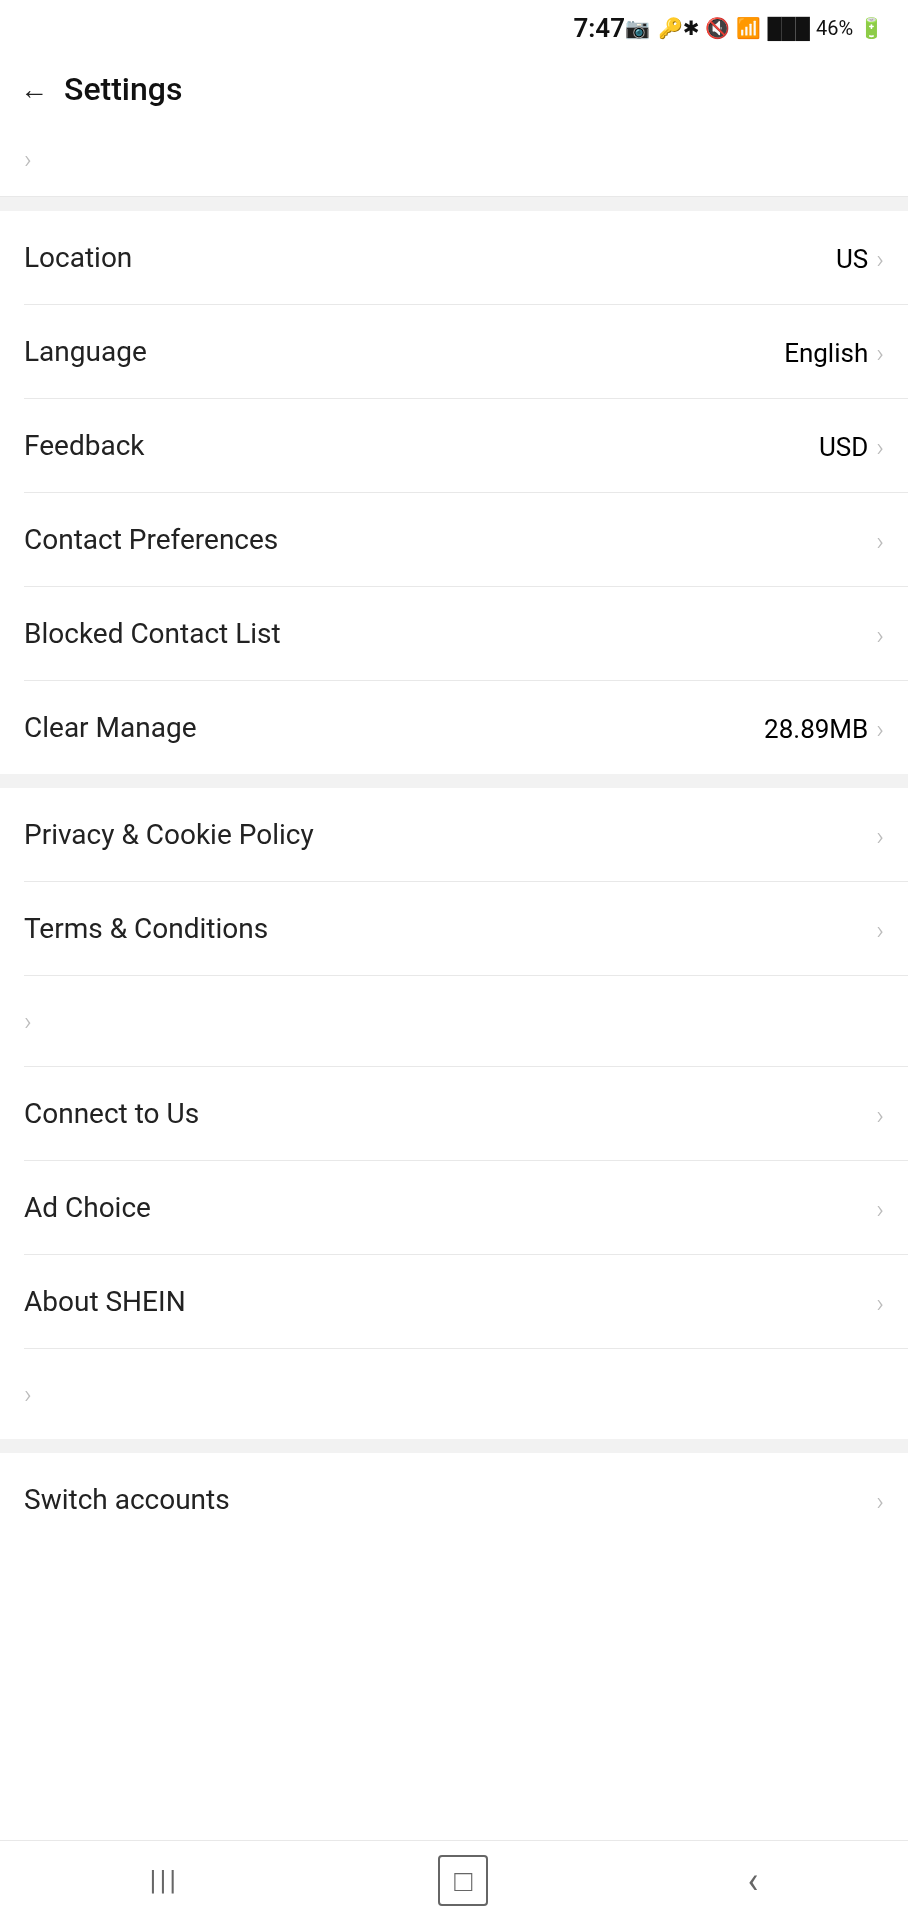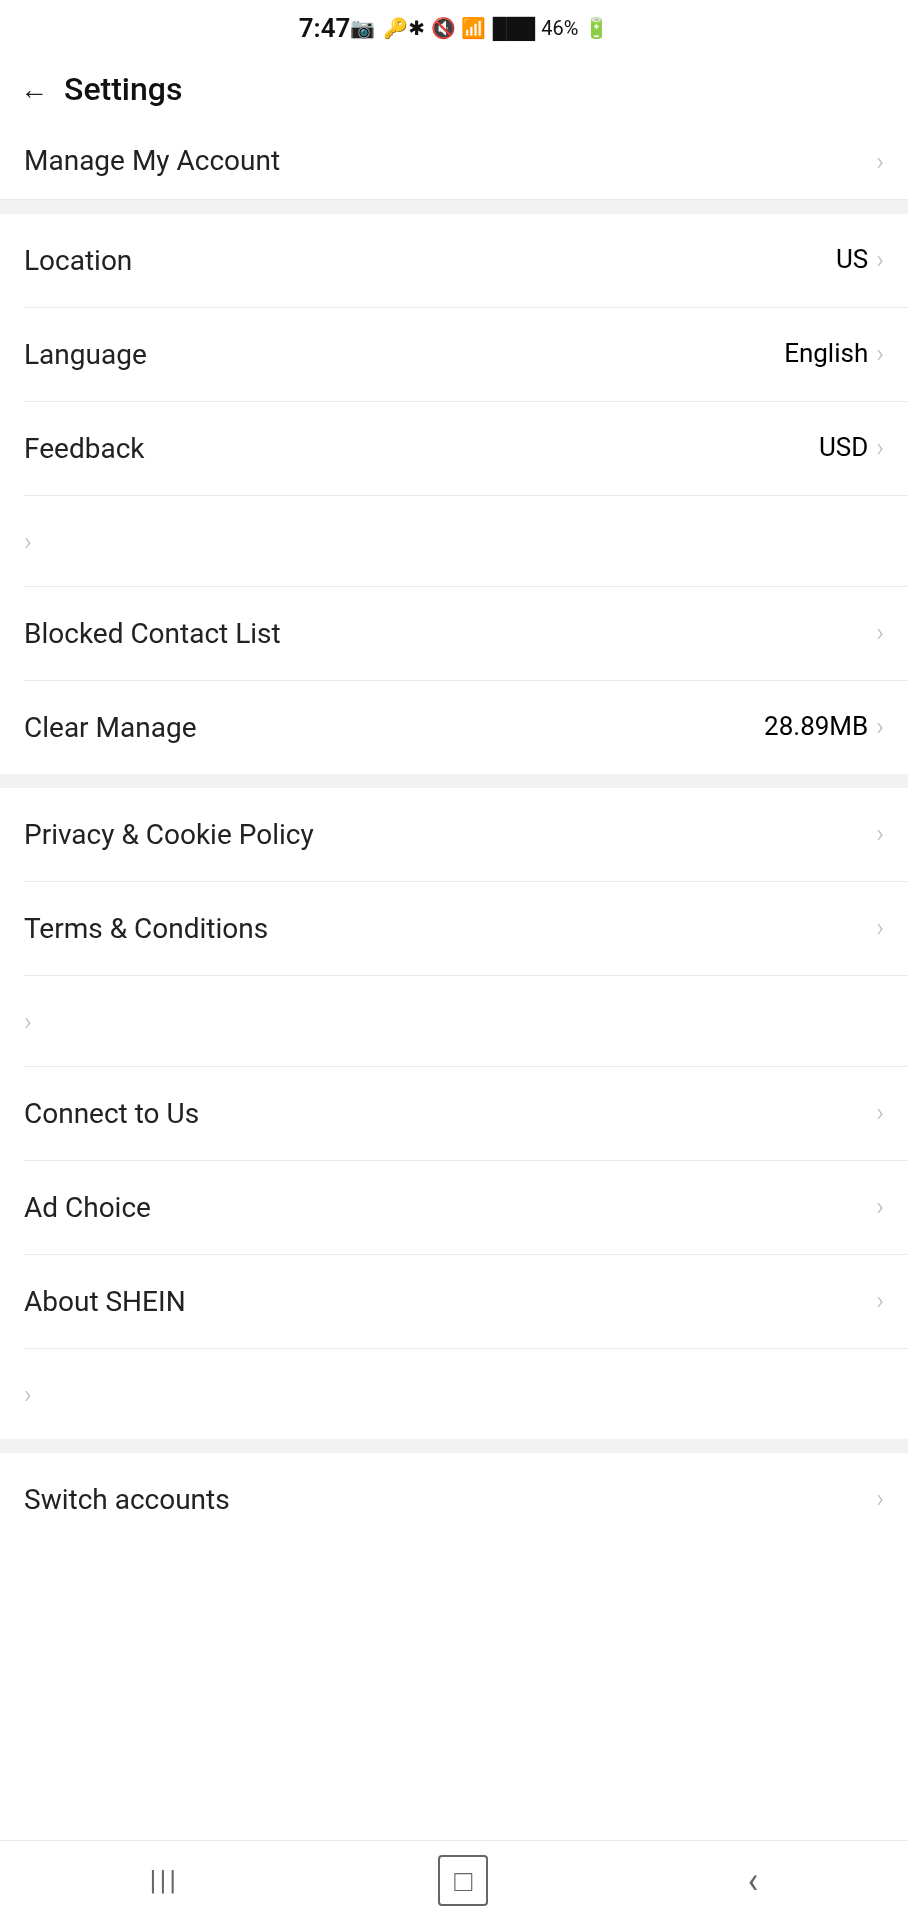--- a/index.html
+++ b/index.html
@@ -15,21 +15,21 @@
       background: #ffffff;
       font-family: -apple-system, BlinkMacSystemFont, 'Roboto', sans-serif;
       color: #222;
       position: relative;
     }
 
     
     .status-bar {
       display: flex;
       align-items: center;
-      justify-content: center;
+      justify-content: flex-end;
       padding: 6px 24px 6px 24px;
       background: #fff;
       height: 56px;
     }
 
     .status-time {
       font-size: 26px;
       font-weight: 600;
       color: #111;
     }
@@ -79,21 +79,21 @@
 
     .divider-thin {
       height: 1px;
       background: #e8e8e8;
       margin-left: 24px;
     }
 
     
     .settings-row {
       display: flex;
-      align-items: flex-start;
+      align-items: flex-end;
       justify-content: space-between;
       padding: 30px 24px;
       background: #fff;
       cursor: pointer;
       min-height: 86px;
     }
 
     .row-left {
       font-size: 28px;
       color: #222;
@@ -176,21 +176,20 @@
     <span>🔋</span>
   </div>
 </div>
 
 <div class="header">
   <span class="back-arrow">←</span>
   <span class="header-title">Settings</span>
 </div>
 
 <div class="manage-row">
-  <span>Manage My Account</span>
   <span class="chevron">›</span>
 </div>
 
 <div class="divider-thick"></div>
 
 <div class="section-group">
 
   <div class="settings-row">
     <span class="row-left">Location</span>
     <div class="row-right">
@@ -212,20 +211,21 @@
   <div class="settings-row">
     <span class="row-left">Feedback</span>
     <div class="row-right">
       <span class="row-value">USD</span>
       <span class="chevron">›</span>
     </div>
   </div>
   <div class="divider-thin"></div>
 
   <div class="settings-row">
+    <span class="row-left">Contact Preferences</span>
     <div class="row-right">
       <span class="chevron">›</span>
     </div>
   </div>
   <div class="divider-thin"></div>
 
   <div class="settings-row">
     <span class="row-left">Blocked Contact List</span>
     <div class="row-right">
       <span class="chevron">›</span>

